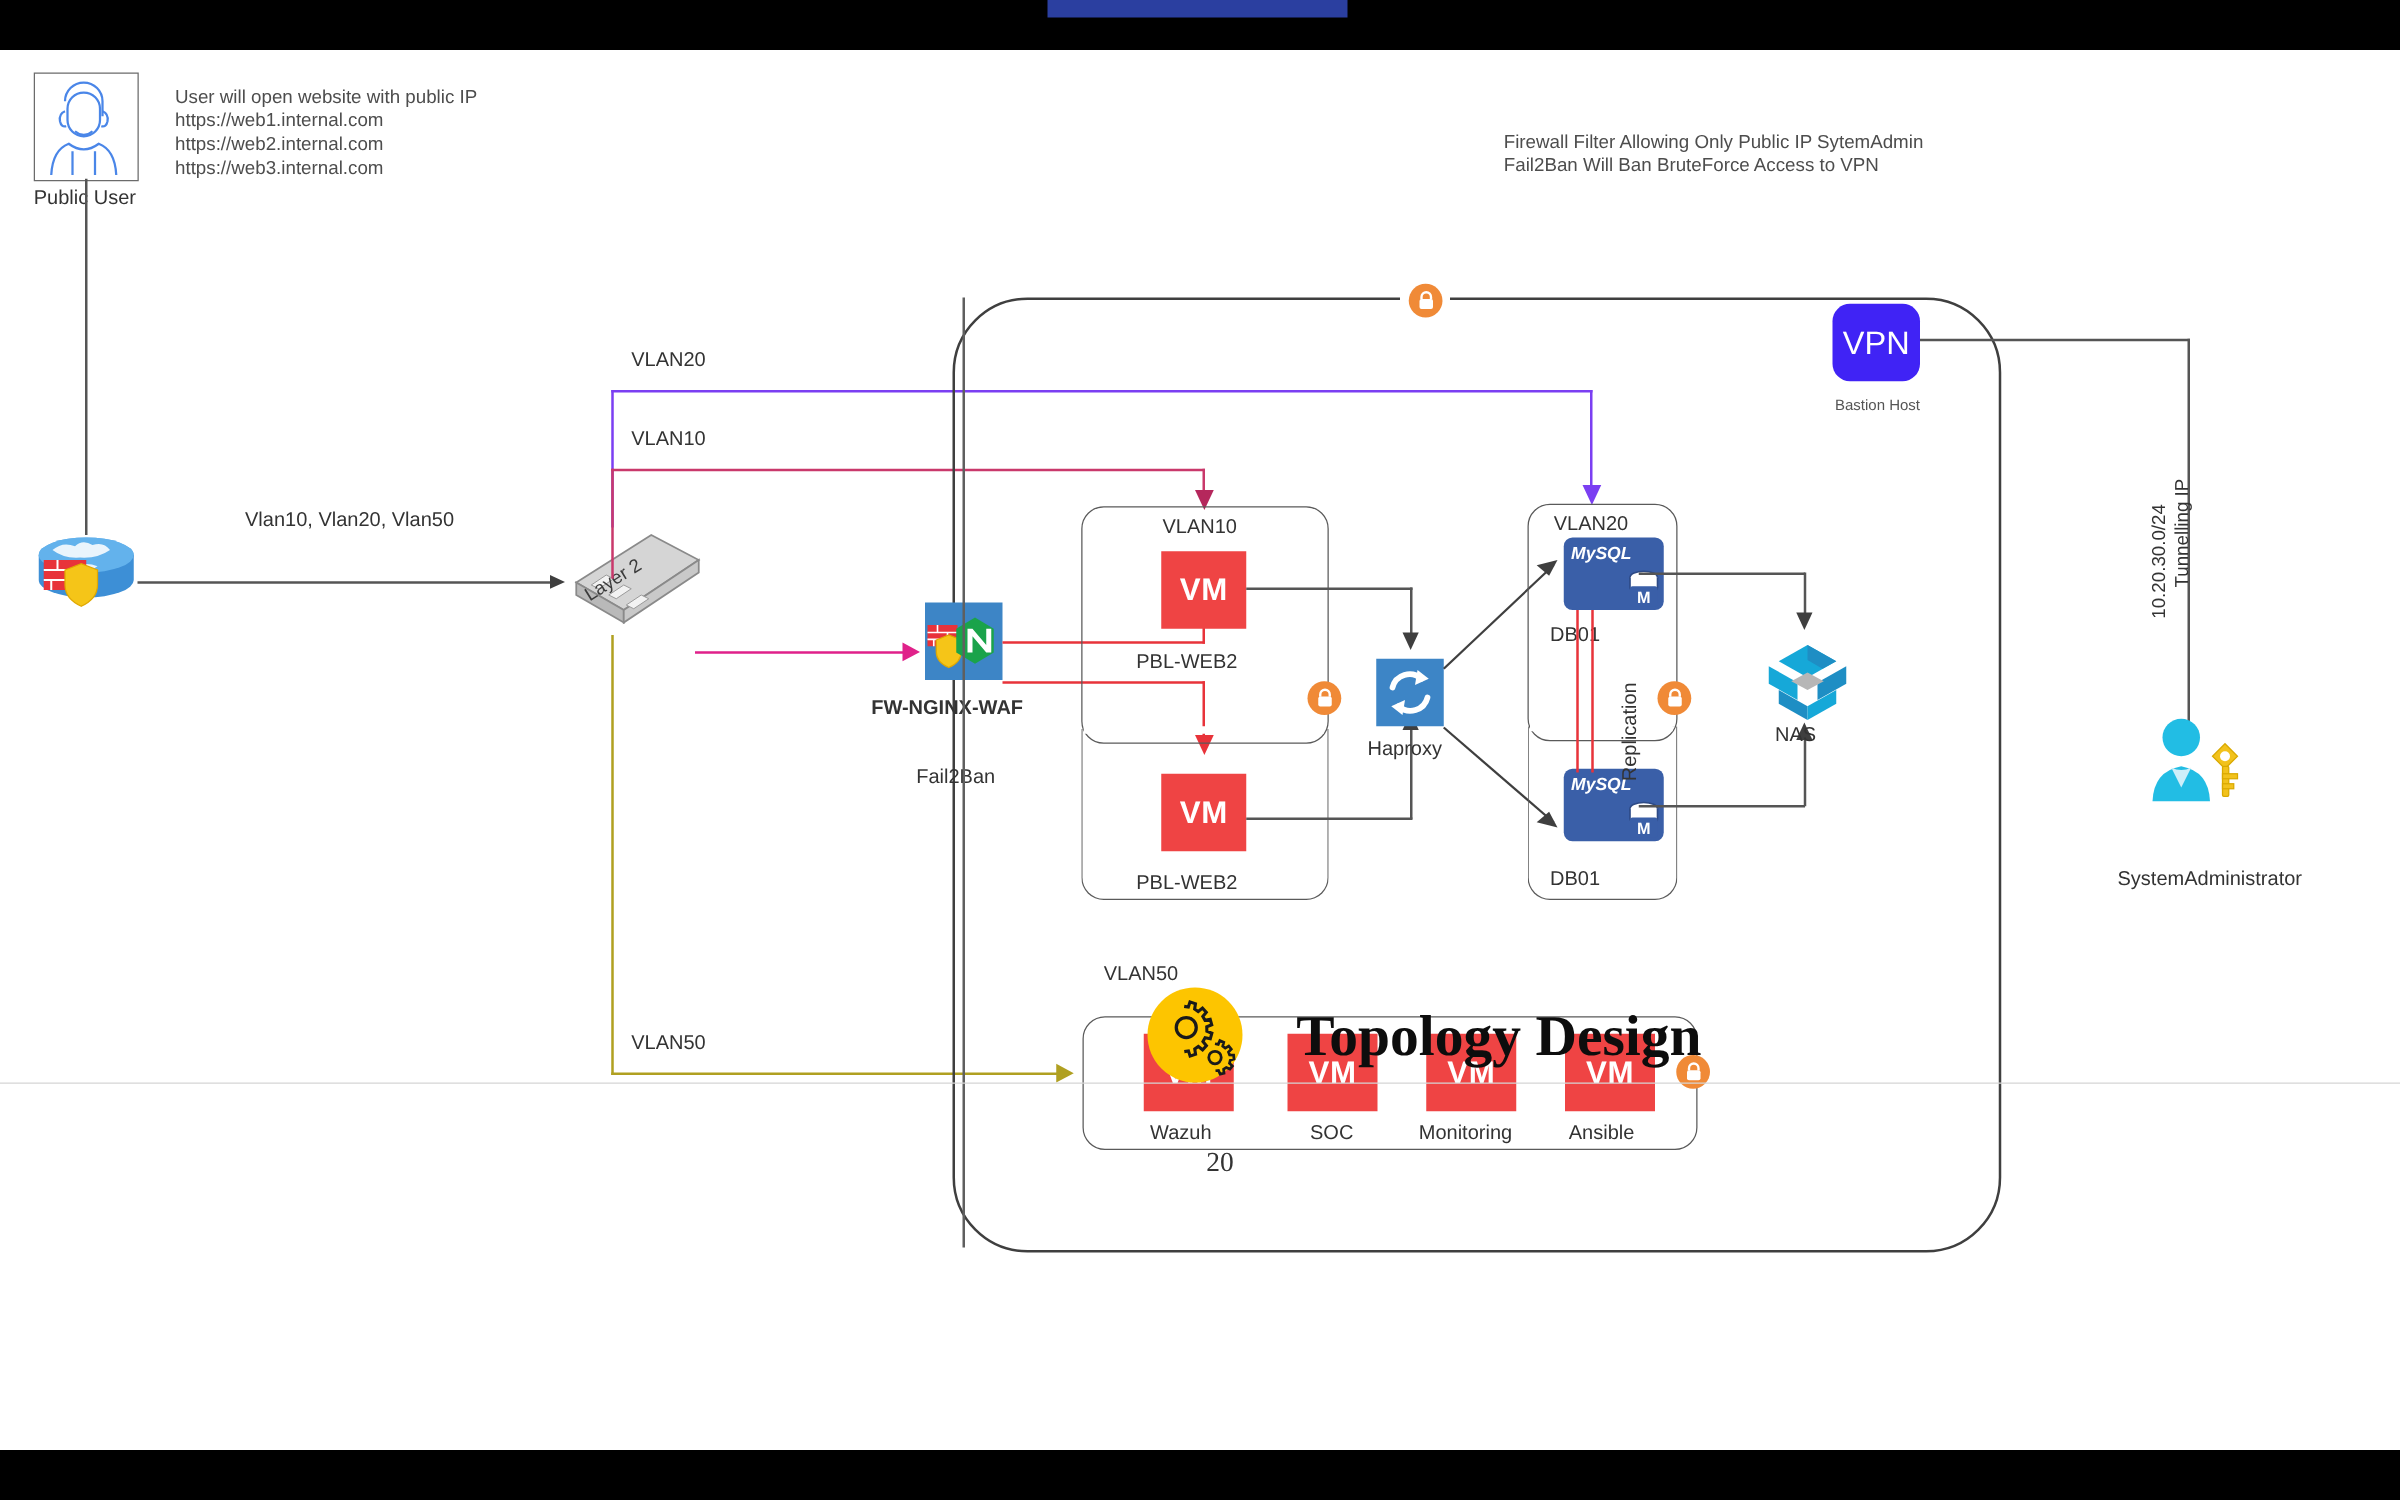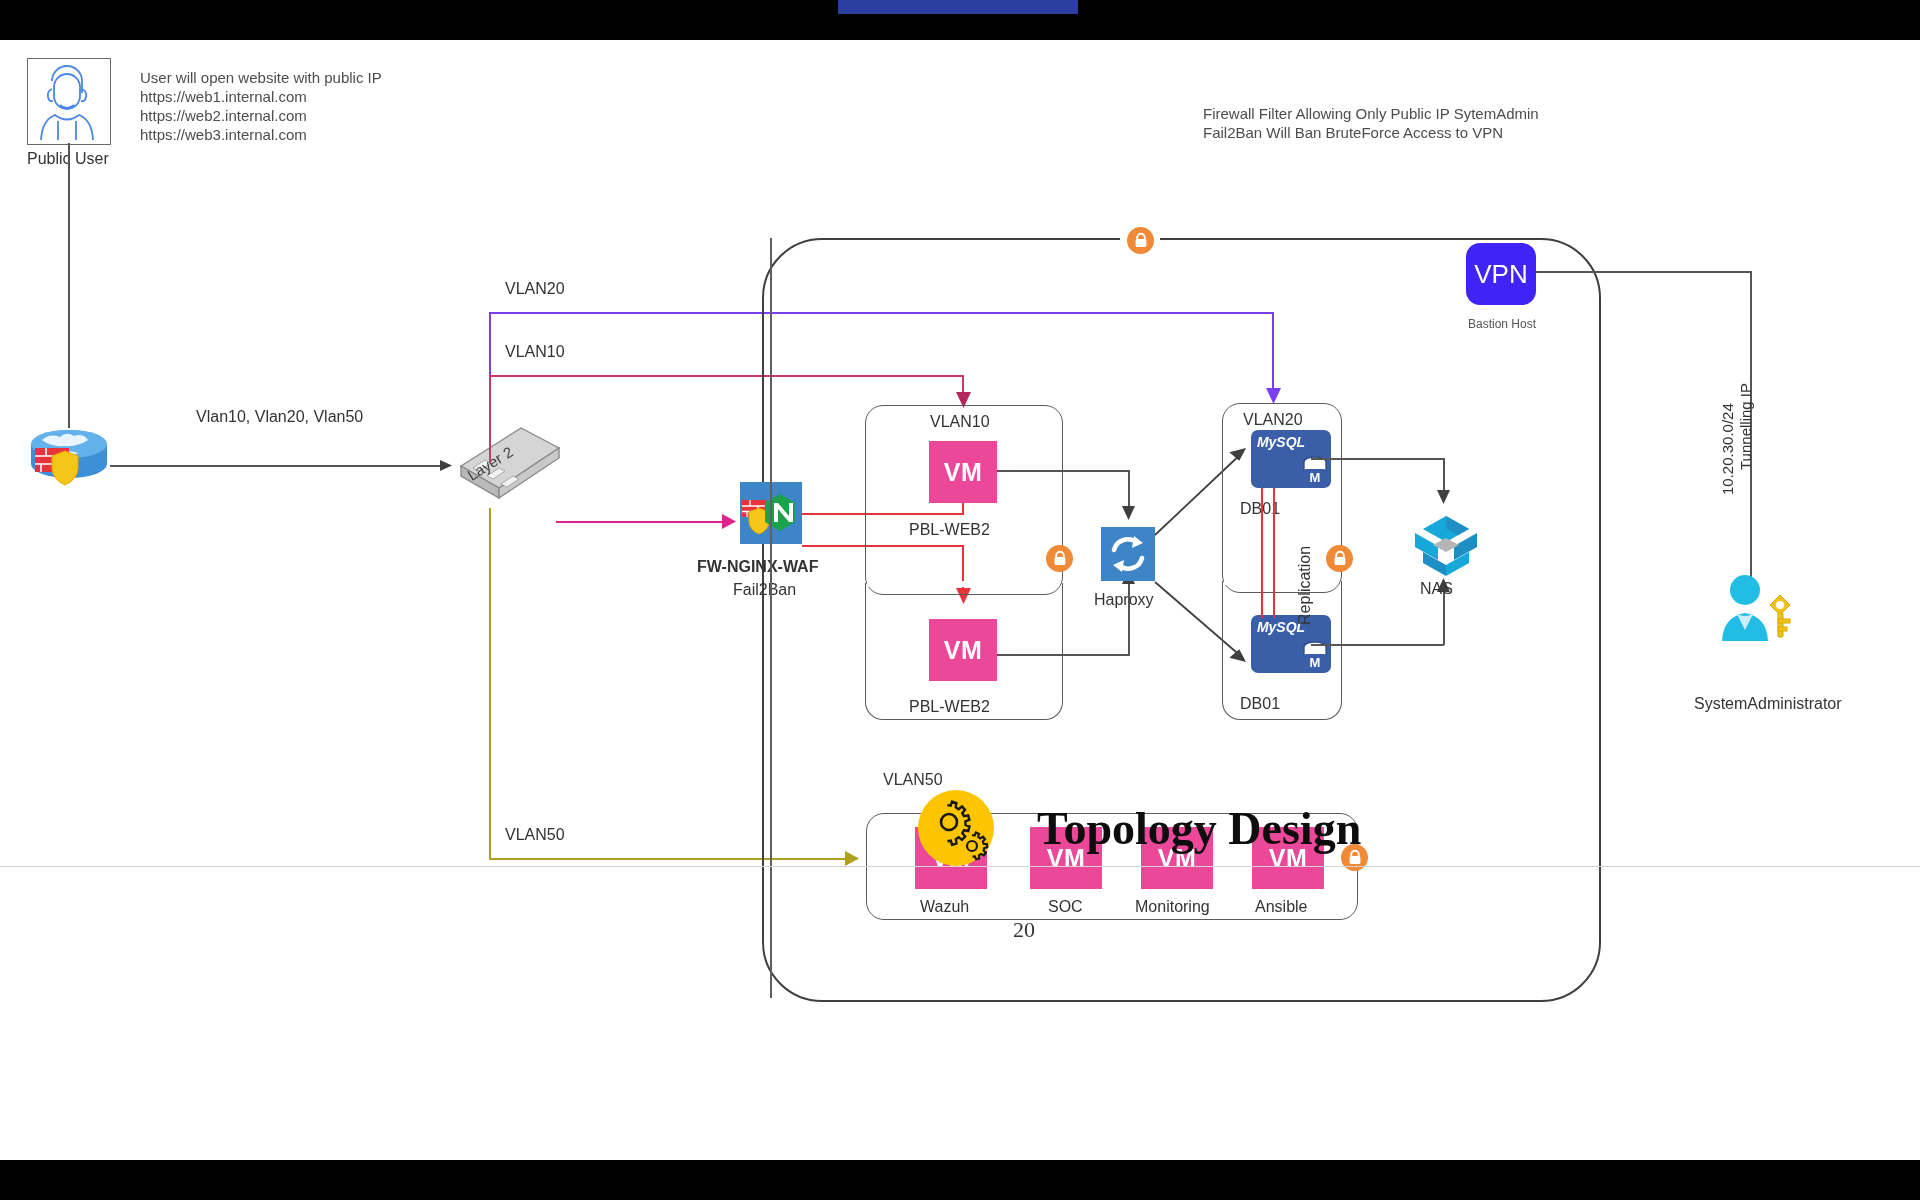--- a/index.html
+++ b/index.html
@@ -5,36 +5,36 @@
   html,body{margin:0;padding:0;background:#000;}
   body{width:1920px;height:1200px;font-family:"Liberation Sans",sans-serif;}
   #slide{position:absolute;left:0;top:40px;width:1920px;height:1120px;background:#fff;overflow:hidden;}
   .blkTop{position:absolute;left:0;top:0;width:1920px;height:40px;background:#000;}
   .blkBot{position:absolute;left:0;top:1160px;width:1920px;height:40px;background:#000;}
   .blkTopSel{position:absolute;left:838px;top:0;width:240px;height:14px;background:#2b3fa0;}
   .abs{position:absolute;}
   .txt{position:absolute;color:#4d4d4d;font-size:15px;line-height:19px;white-space:pre;}
   .lbl{position:absolute;color:#333;font-size:16px;white-space:nowrap;}
   .lblS{position:absolute;color:#444;font-size:15px;white-space:nowrap;}
-  .vmbox{position:absolute;background:#ec4899;display:flex;align-items:center;justify-content:center;
+  .vmbox{position:absolute;background:#ef4444;display:flex;align-items:center;justify-content:center;
          color:#fff;font-weight:bold;font-size:25px;letter-spacing:.5px;}
   .grpbox{position:absolute;border:1.6px solid #5a5a5a;border-radius:18px;background:transparent;}
   .grplbl{position:absolute;color:#333;font-size:16px;background:#fff;padding:0 5px;white-space:nowrap;}
   .line{position:absolute;background:#555;}
   .lockb{position:absolute;width:27px;height:27px;border-radius:50%;background:#f08a37;
         display:flex;align-items:center;justify-content:center;}
   .lockb svg{display:block;}
   .mysql{position:absolute;width:80px;height:58px;background:#3a5fa8;border-radius:7px;}
   .mysqlTxt{position:absolute;left:0;top:4px;width:60px;text-align:center;color:#fff;
             font-size:14px;font-weight:bold;font-style:italic;}
   .cyl{position:absolute;right:3px;bottom:2px;width:26px;height:30px;}
   .rot90{transform-origin:0 0;}
   .titleTxt{position:absolute;font-family:"Liberation Serif",serif;font-weight:bold;
             color:#0d0d0d;font-size:46px;white-space:nowrap;}
-  .pageno{position:absolute;font-family:"Liberation Serif",serif;color:#333;font-size:22px;margin-left:48px;}
+  .pageno{position:absolute;font-family:"Liberation Serif",serif;color:#333;font-size:22px;}
   .gearCirc{position:absolute;width:76px;height:76px;border-radius:50%;background:#fdc500;}
   svg{overflow:visible;}
 </style>
 </head>
 <body>
 
 <div class="blkTop">
   <div class="blkTopSel"></div>
 </div>
 <div class="blkBot"></div>
@@ -152,21 +152,21 @@
         <g stroke="#fff" stroke-width="1.3">
             <path d="M0 6 h24 M0 11.5 h24 M8 0 v6 M16 6 v5.5 M5 11.5 v5.5 M17 11.5 v5.5"></path>
           </g>
       </g>
       <path d="M9 30 l10 -4 l10 4 v9 q0 9 -10 13 q-10 -4 -10 -13z" fill="#f5c518" stroke="#e0a800" stroke-width="1"></path>
       <path d="M40 12 L55 21 L55 40 L40 49 L25 40 L25 21 z" fill="#1aa34a"></path>
       <path d="M34 40 V21 h4 l11 13 V21 h4 v19 h-4 L38 27 v13 z" fill="#fff"></path>
     </svg>
   </div>
   <div class="lbl" style="left:697px;top:518px;font-weight:bold;">FW-NGINX-WAF</div>
-  <div class="lbl" style="left:733px;top:541px;">Fail2Ban</div>
+  <div class="lbl" style="left:733px;top:573px;">Fail2Ban</div>
 
   <div class="line" style="left:770px;top:198px;width:1.6px;height:760px;background:#5f5f5f;"></div>
 
   <div class="line" style="left:802px;top:473px;width:162px;height:2.2px;background:#e8333a;"></div>
   <div class="line" style="left:962px;top:428px;width:2.2px;height:47px;background:#e8333a;"></div>
   <svg class="abs" style="left:954px;top:410px;" width="20" height="22">
     <path d="M2 18 L17 18 L9.5 2 z" fill="#e8333a"></path>
   </svg>
   <div class="line" style="left:802px;top:505px;width:162px;height:2.2px;background:#e8333a;"></div>
   <div class="line" style="left:962px;top:505px;width:2.2px;height:48px;background:#e8333a;"></div>

